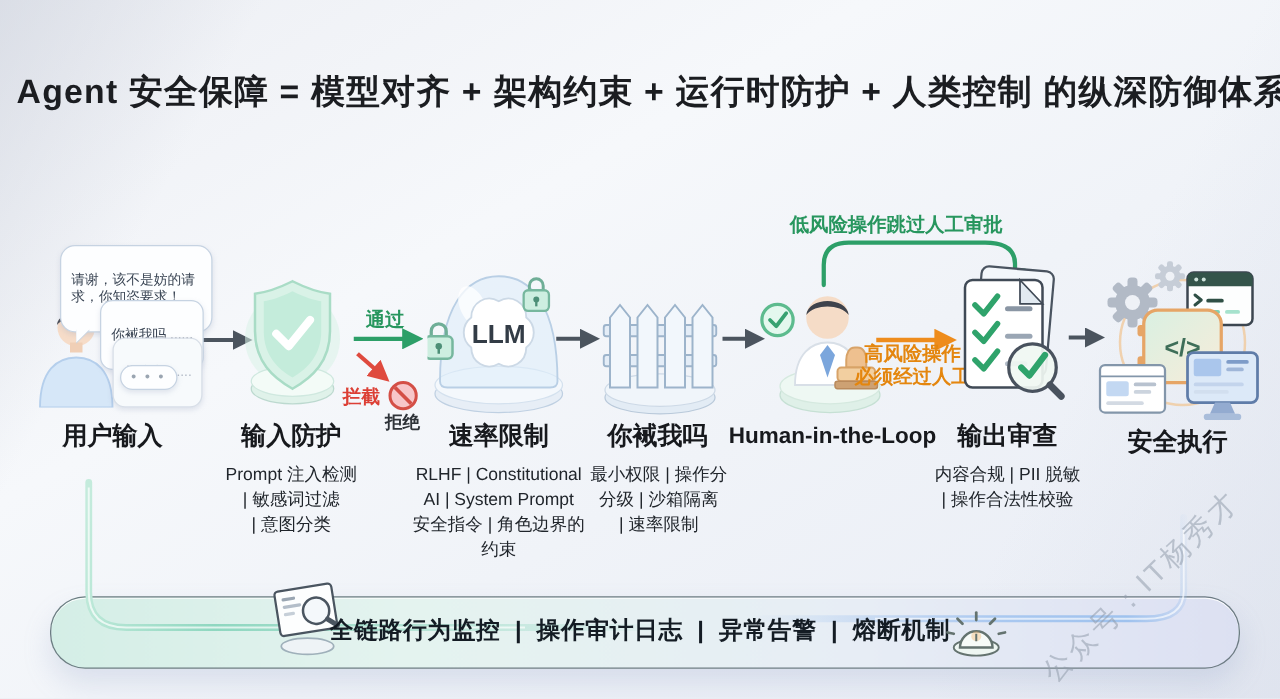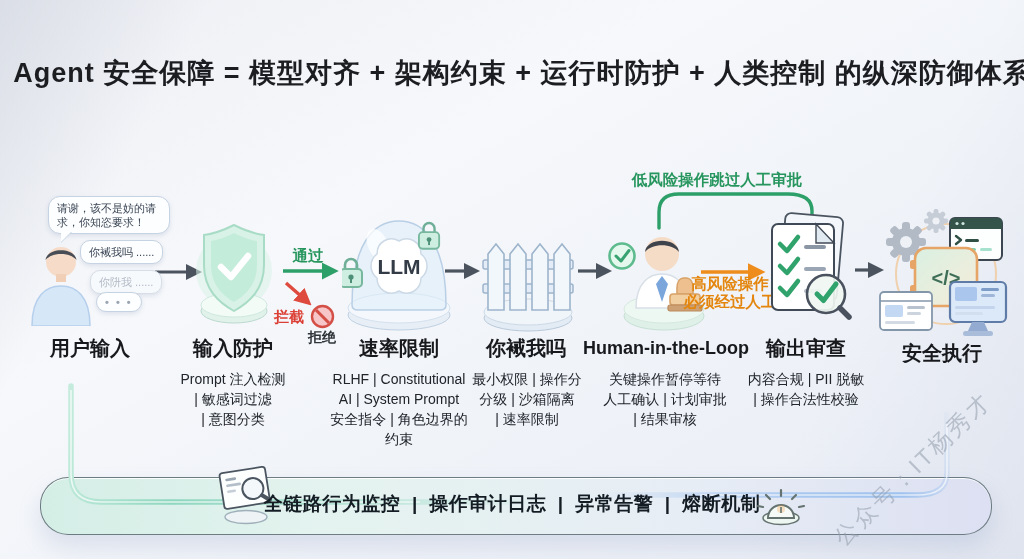--- a/index.html
+++ b/index.html
@@ -13,21 +13,21 @@
   .title{position:absolute;top:55px;left:0;width:100%;text-align:center;font-size:27px;font-weight:700;letter-spacing:1px;color:#1b1d21;margin-left:10px;}
   .abs{position:absolute;text-align:right;}
   .step-label{position:absolute;transform:translateX(-50%);font-size:20px;font-weight:700;color:#17191d;white-space:nowrap;}
   .step-label.latin{font-size:18px;}
   .desc{position:absolute;transform:translateX(-50%);text-align:center;font-size:14px;line-height:20px;font-weight:500;color:#20252b;white-space:nowrap;}
   .anno{position:absolute;transform:translateX(-50%);font-weight:700;white-space:nowrap;}
   .anno.green{color:#27965e;font-size:15.5px;}
   .anno.red{color:#dc3f35;font-size:15px;}
   .anno.dark{color:#2e3338;font-size:14px;}
   .anno.orange{color:#e4860e;font-size:15.5px;line-height:18px;text-align:center;margin-top:48px;}
-  .bubble{position:absolute;background:#fdfeff;border:1.5px solid #c6d3e2;border-radius:10px;font-size:11px;line-height:14px;color:#3a4554;padding:4px 8px;box-shadow:0 2px 4px rgba(150,165,190,.25);}
+  .bubble{position:absolute;background:#fdfeff;border:1.5px solid #c6d3e2;border-radius:10px;font-size:11px;line-height:14px;color:#3a4554;padding:20px 8px;box-shadow:0 2px 4px rgba(150,165,190,.25);}
   .bubble.b1{width:104px;border-radius:12px;}
   .bubble.b1::after{content:"";position:absolute;left:12px;bottom:-9px;width:0;height:0;border-top:11px solid #fdfeff;border-right:11px solid transparent;filter:drop-shadow(0 1.5px 0 #c6d3e2);}
   .bubble.muted{color:#b2bac6;border-color:#d7dee7;background:#f7fafc;text-align:center;}
   .bubble.dots{color:#9aa5b1;letter-spacing:2px;font-weight:700;}
   .bar{position:absolute;left:40px;top:477px;width:950px;height:56px;border-radius:28px;
     background:linear-gradient(90deg,#d4eee6 0%,#e4f3ef 30%,#e7edf5 68%,#dce0f2 100%);
     border:1px solid rgba(88,104,112,.85);
     box-shadow:0 12px 22px rgba(130,150,190,.22), inset 0 1px 0 rgba(255,255,255,.85);}
   .bar-text{position:absolute;left:512px;top:491px;transform:translateX(-50%);font-size:19px;font-weight:700;color:#141c24;white-space:pre;letter-spacing:.5px;}
   .watermark{position:absolute;left:838px;top:526px;transform:rotate(-44deg);transform-origin:0 50%;font-size:23px;letter-spacing:3px;color:rgba(146,156,172,.55);white-space:nowrap;font-weight:500;}
@@ -192,25 +192,20 @@
       <g transform="translate(60,54)">
         <path d="M16 2 C11 2 9 7 9 12 L9 18 H25 L25 12 C25 7 23 2 18 2 Z" fill="#eec08f" stroke="#d8a368" stroke-width="1.6"></path>
         <rect x="2" y="18" width="30" height="11" rx="3" fill="#f2cfa0" stroke="#d8a368" stroke-width="1.6"></rect>
         <rect x="0" y="29" width="34" height="6" rx="2" fill="#cda173" stroke="#b98a5c" stroke-width="1.2"></rect>
       </g>
       <circle cx="14" cy="34" r="12.5" fill="#e4f8ee" stroke="#5dbb8e" stroke-width="2.6"></circle>
       <path d="M8 34 L13 39 L21 28.5" fill="none" stroke="#38a271" stroke-width="3" stroke-linecap="round" stroke-linejoin="round"></path>
     </svg>
   </div>
   <div class="step-label latin" style="left:666px;top:338px">Human-in-the-Loop</div>
-  <div class="desc" style="left:665px;top:369px">
-    <div>关键操作暂停等待</div>
-    <div>人工确认 | 计划审批</div>
-    <div>| 结果审核</div>
-  </div>
 
   <div class="anno green" style="left:717px;top:170px">低风险操作跳过人工审批</div>
   <div class="anno orange" style="left:730px;top:227px">高风险操作</div>
   <div class="anno orange" style="left:730px;top:245px">必须经过人工</div>
 
   <div class="abs" style="left:762px;top:212px">
     <svg width="96" height="112" viewBox="0 0 96 112">
       <rect x="20" y="3" width="58" height="84" rx="6" transform="rotate(5 49 45)" fill="#f3f7fb" stroke="#4a5460" stroke-width="1.8"></rect>
       <rect x="10" y="12" width="62" height="86" rx="6" fill="#ffffff" stroke="#404a56" stroke-width="2"></rect>
       <path d="M54 12 L72 31 L54 31 Z" fill="#e2eaf1" stroke="#404a56" stroke-width="1.4"></path>

